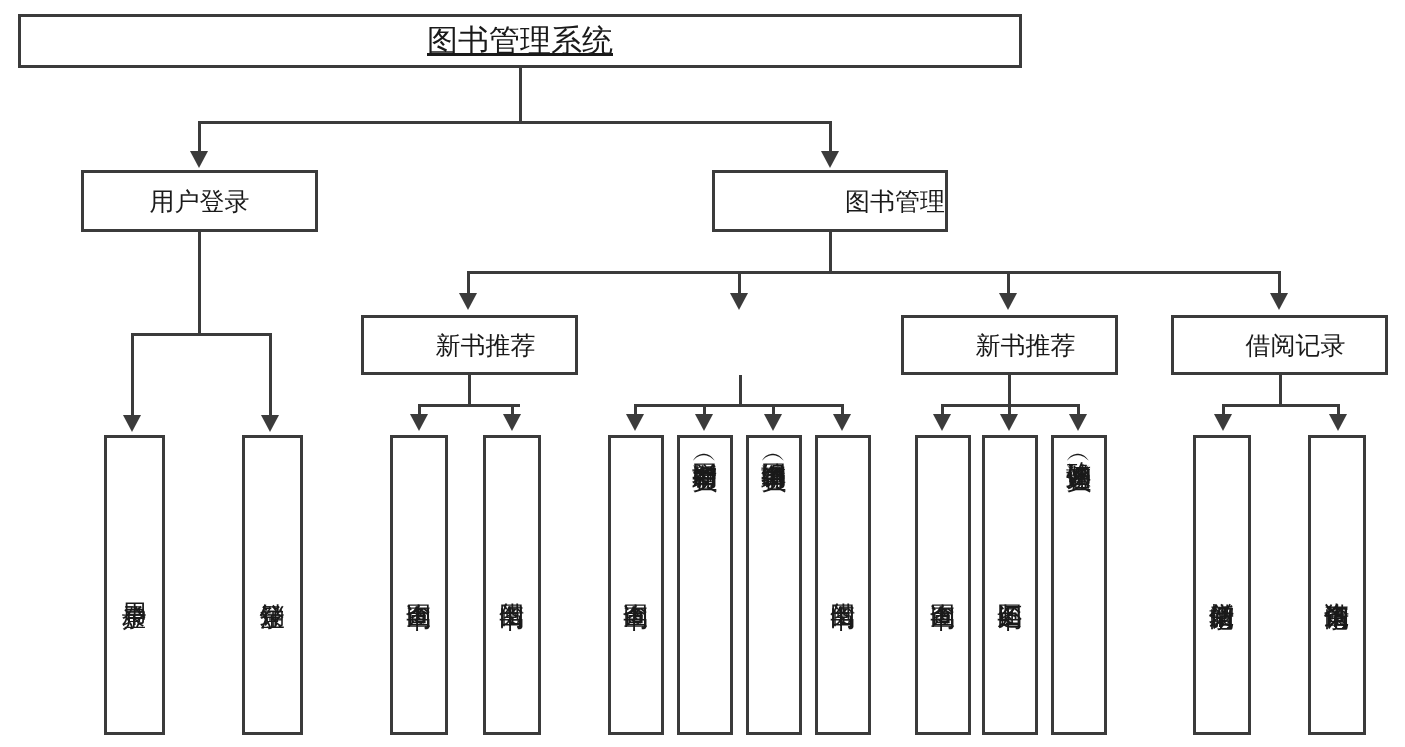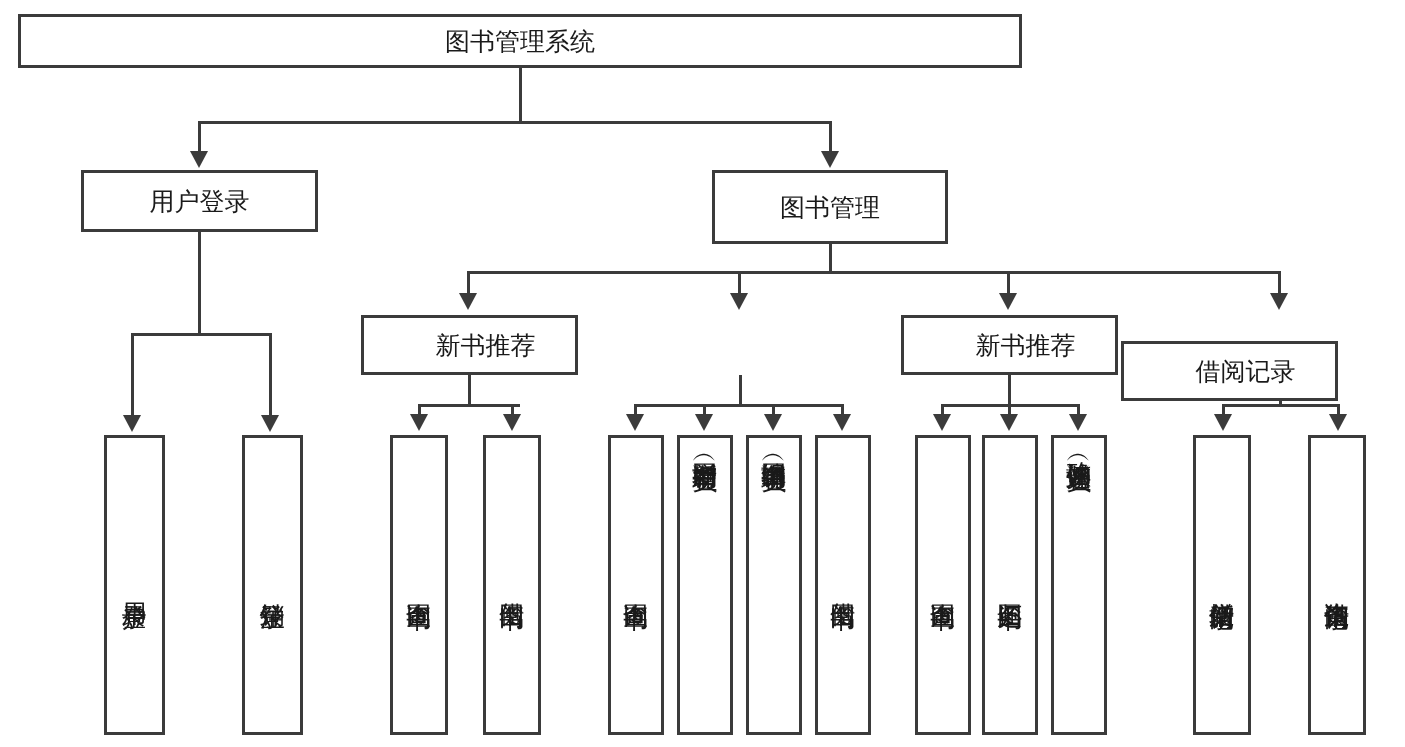--- a/index.html
+++ b/index.html
@@ -25,21 +25,22 @@
     border: 3px solid #3b3b3b;
     background: #ffffff;
     display: flex;
     align-items: center;
     justify-content: center;
     color: #1a1a1a;
     z-index: 3;
   }
   .node.root {
     border-width: 3px;
-    font-size: 25px;
+    font-size: 31px;
+    text-decoration: underline;
   }
   .node.lvl2 {
     font-size: 25px;
   }
   .node.lvl3 {
     font-size: 25px;
     padding-left: 32px;
   }
   .node-label {
     line-height: 1.15;
@@ -118,21 +119,21 @@
   <div class="hline" style="left:198px; top:121px; width:634px;"></div>
 
   <div class="vline" style="left:198px; top:121px; height:32px;"></div>
   <div class="arrow" style="left:190px; top:151px;"></div>
   <div class="vline" style="left:829px; top:121px; height:32px;"></div>
   <div class="arrow" style="left:821px; top:151px;"></div>
 
   <div class="node lvl2" style="left:81px; top:170px; width:237px; height:62px;">
     <span class="node-label">用户登录</span>
   </div>
-  <div class="node lvl2" style="left:712px; top:170px; width:236px; height:74px;">
+  <div class="node lvl2" style="left:712px; top:170px; width:236px; height:62px;justify-content:flex-end;">
     <span class="node-label">图书管理</span>
   </div>
 
   <div class="vline" style="left:198px; top:232px; height:101px;"></div>
   <div class="hline" style="left:131px; top:333px; width:139px;"></div>
   <div class="vline" style="left:131px; top:333px; height:84px;"></div>
   <div class="arrow" style="left:123px; top:415px;"></div>
   <div class="vline" style="left:269px; top:333px; height:84px;"></div>
   <div class="arrow" style="left:261px; top:415px;"></div>
 
@@ -146,21 +147,21 @@
   <div class="arrow" style="left:999px; top:293px;"></div>
   <div class="vline" style="left:1278px; top:271px; height:24px;"></div>
   <div class="arrow" style="left:1270px; top:293px;"></div>
 
   <div class="node lvl3" style="left:361px; top:315px; width:217px; height:60px;">
     <span class="node-label">新书推荐</span>
   </div>
   <div class="node lvl3" style="left:901px; top:315px; width:217px; height:60px;">
     <span class="node-label">新书推荐</span>
   </div>
-  <div class="node lvl3" style="left:1121px; top:315px; width:217px; height:60px;margin-top:26px;">
+  <div class="node lvl3" style="left:1171px; top:315px; width:217px; height:60px;">
     <span class="node-label">借阅记录</span>
   </div>
 
   <div class="vline" style="left:468px; top:375px; height:31px;"></div>
   <div class="hline" style="left:418px; top:404px; width:102px;"></div>
   <div class="vline" style="left:418px; top:404px; height:12px;"></div>
   <div class="arrow" style="left:410px; top:414px;"></div>
   <div class="vline" style="left:511px; top:404px; height:12px;"></div>
   <div class="arrow" style="left:503px; top:414px;"></div>
 

